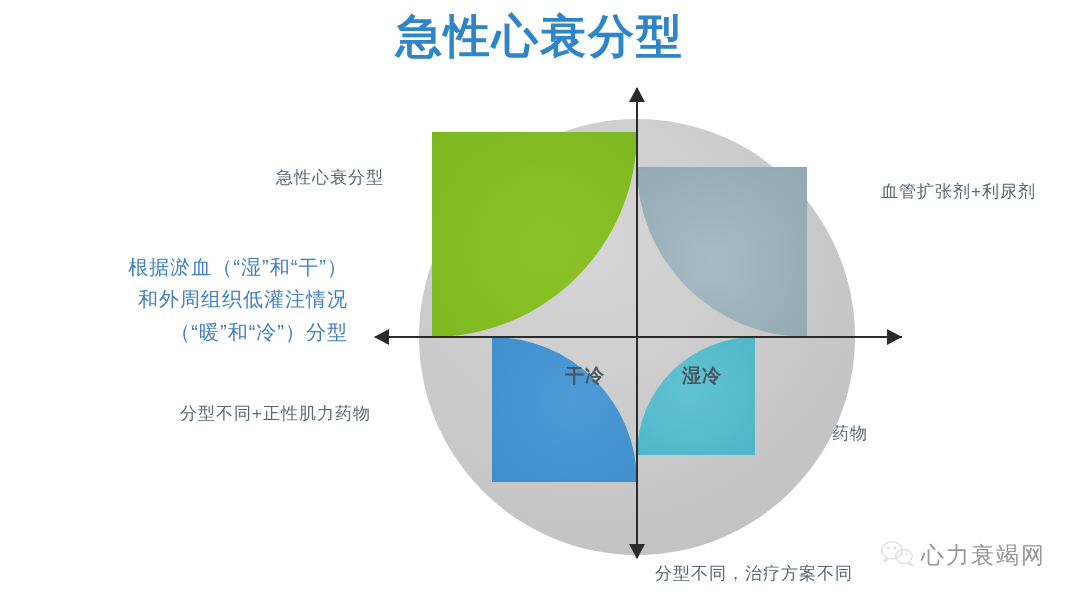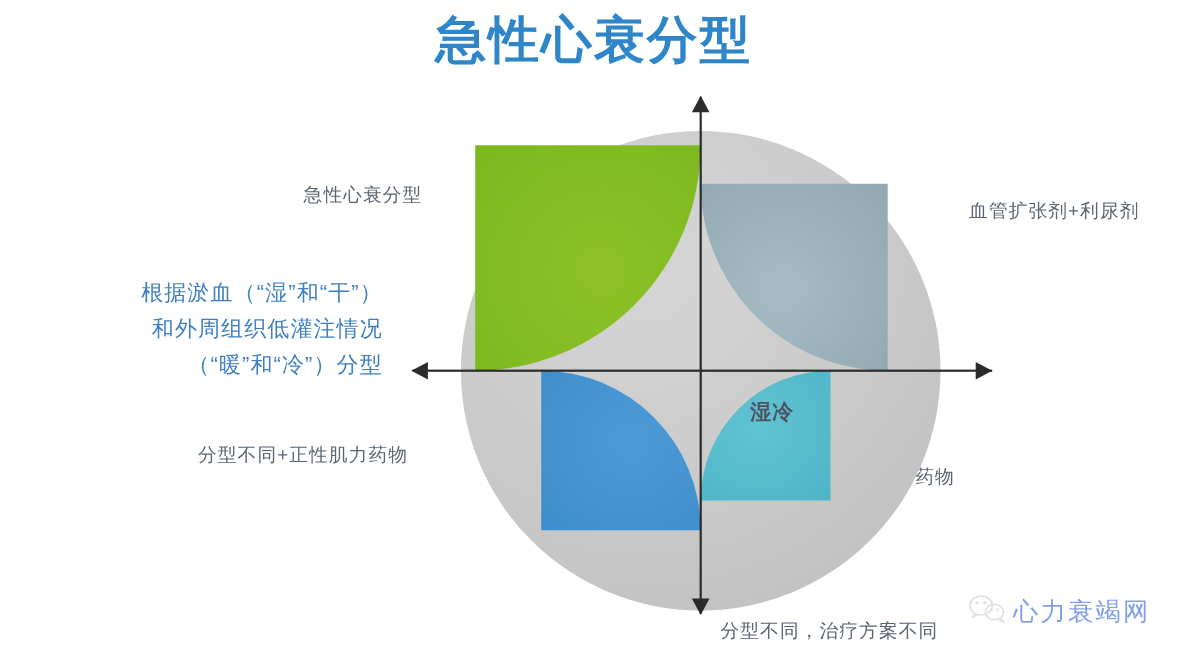--- a/index.html
+++ b/index.html
@@ -114,21 +114,21 @@
   }
   #explain span{display:block;white-space:nowrap;}
 
   
   #watermark{
     position:absolute;left:880px;top:540px;
     display:flex;align-items:center;gap:7px;
     opacity:.55;
   }
   #watermark .wm-text{
-    font-size:23px;color:#1d4ed8;letter-spacing:2px;white-space:nowrap;
+    font-size:23px;color:#404040;letter-spacing:2px;white-space:nowrap;
   }
 </style>
 </head>
 <body>
 
 <div class="stage">
 
   <div id="title">急性心衰分型</div>
 
   <div id="explain">
@@ -160,20 +160,23 @@
         <div class="fill"></div>
       </div>
 
     <div class="axis-v"></div>
     <div class="axis-h"></div>
     <div class="arrow up"></div>
     <div class="arrow down"></div>
     <div class="arrow left"></div>
     <div class="arrow right"></div>
 
+    <div class="qcap" id="cap-bl">
+      <span class="t1">干冷</span>
+    </div>
     <div class="qcap" id="cap-br">
       <span class="t1">湿冷</span>
     </div>
   </div>
 
   <div id="watermark">
     <span>
       <svg width="34" height="27" viewBox="0 0 34 27" aria-hidden="true">
         <g fill="none" stroke="#c2c5c9" stroke-width="1.4">
           <ellipse cx="12" cy="10.5" rx="10.2" ry="8.6"></ellipse>

